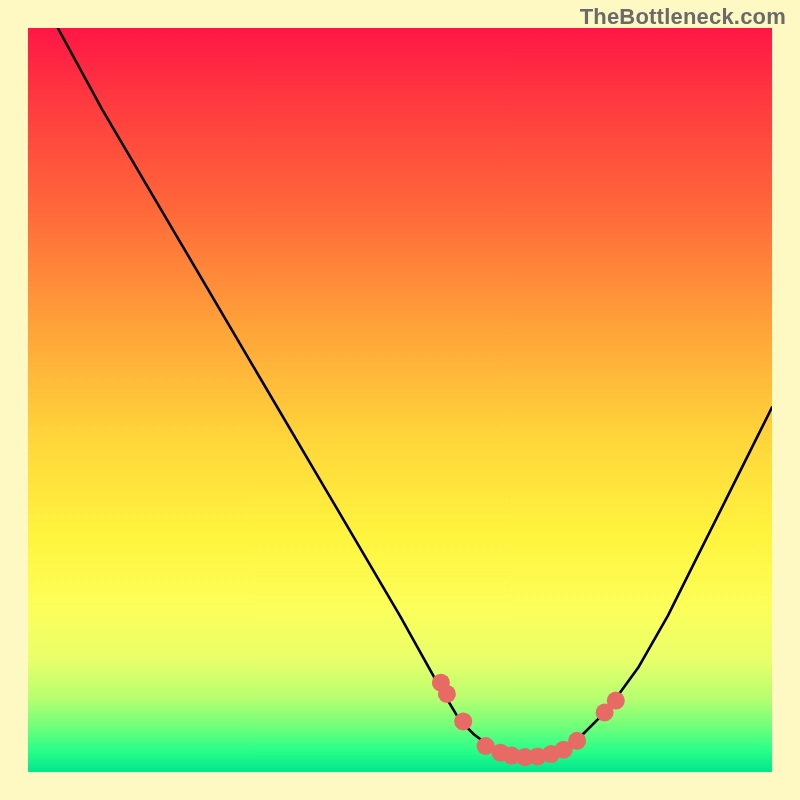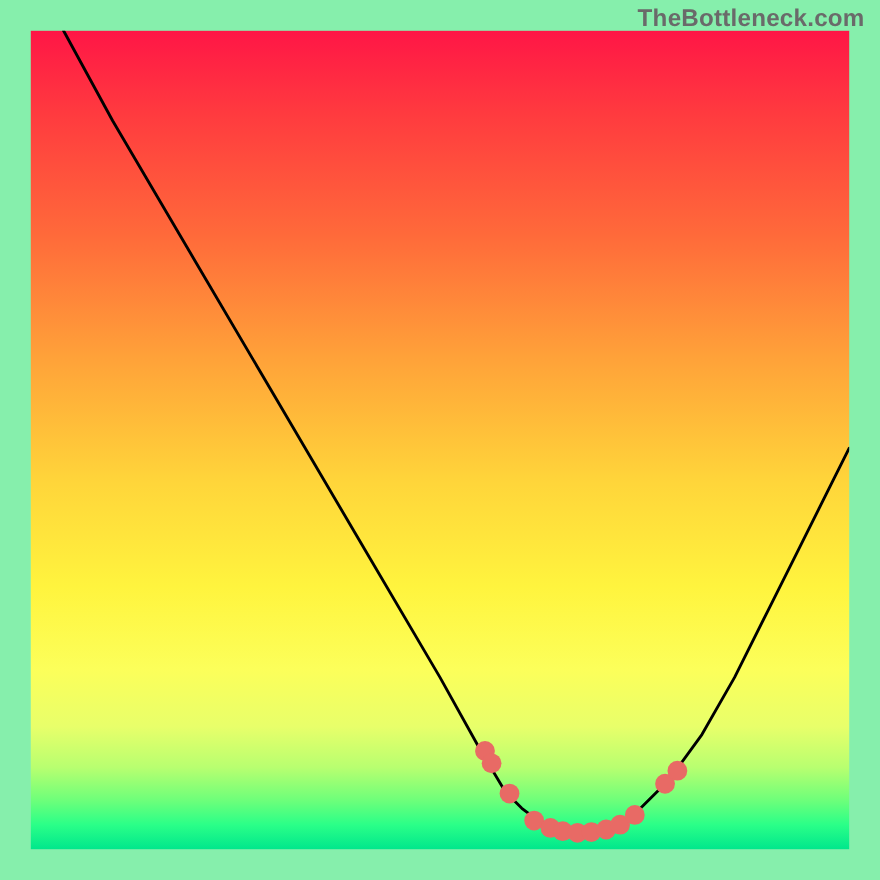--- a/index.html
+++ b/index.html
@@ -9,21 +9,21 @@
     height: 800px;
     background: #000;
     overflow: hidden;
   }
   .frame {
     position: absolute;
     left: 0;
     top: 0;
     width: 800px;
     height: 800px;
-    background: #86efac;
+    background: #fef9c3;
   }
   .plot {
     position: absolute;
     left: 28px;
     top: 28px;
     width: 744px;
     height: 744px;
     background: linear-gradient(to bottom,
       #ff1646 0%,
       #ff3a3f 10%,

